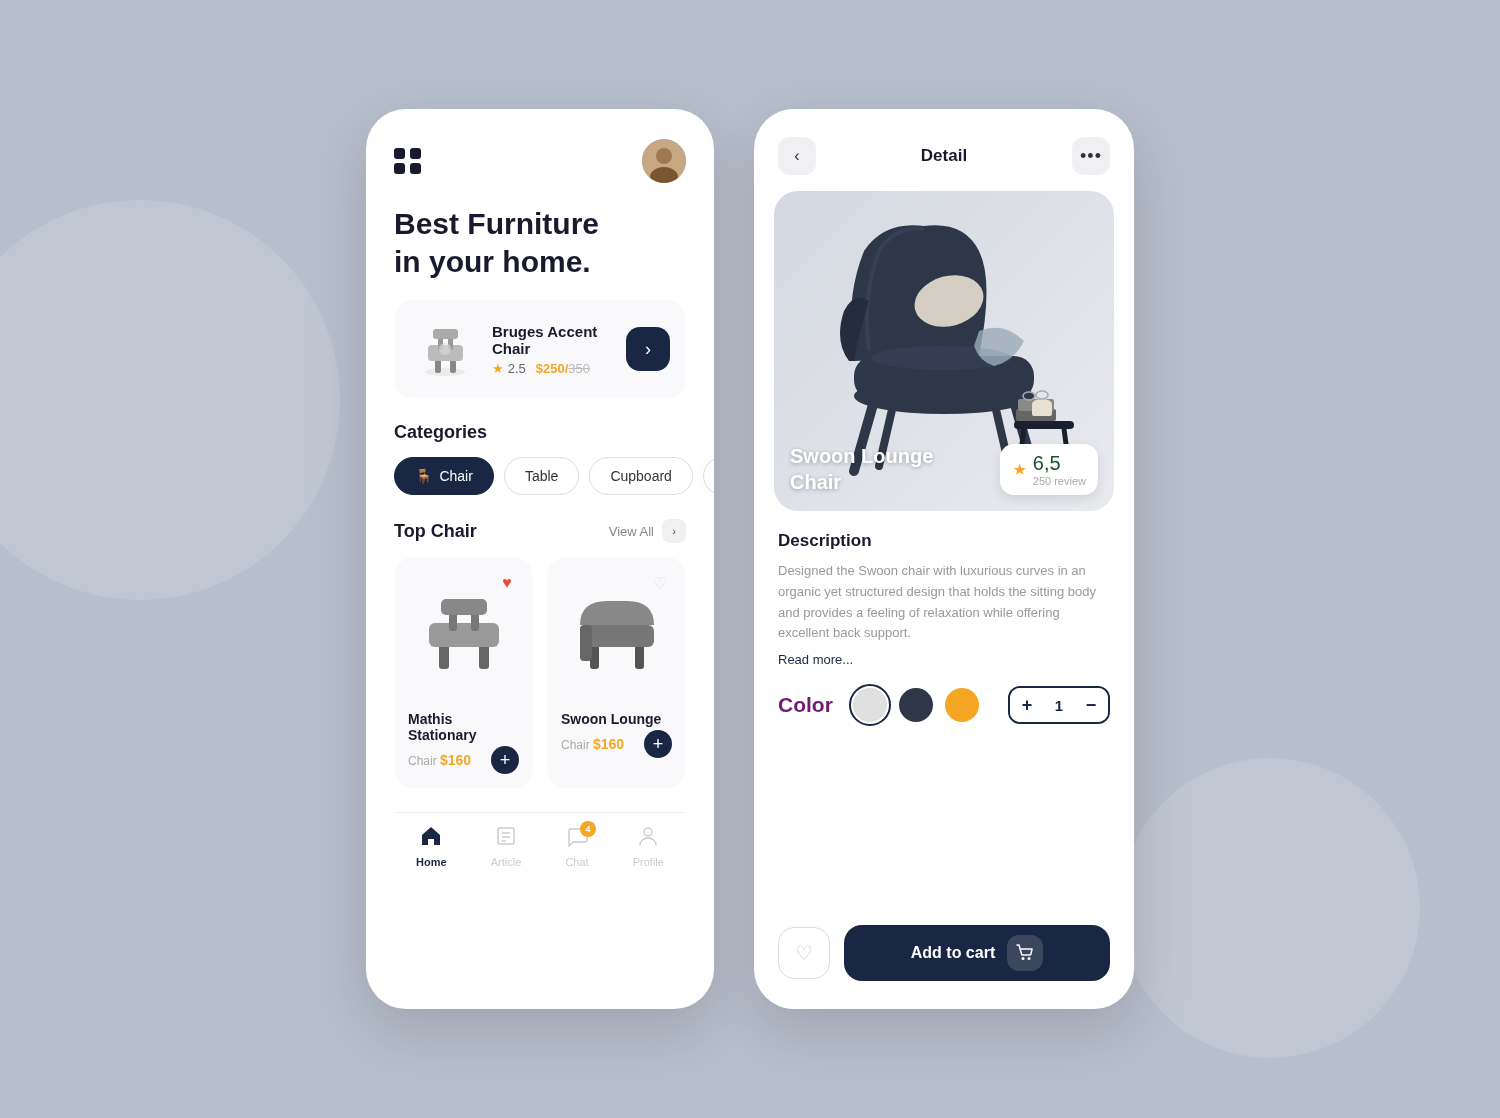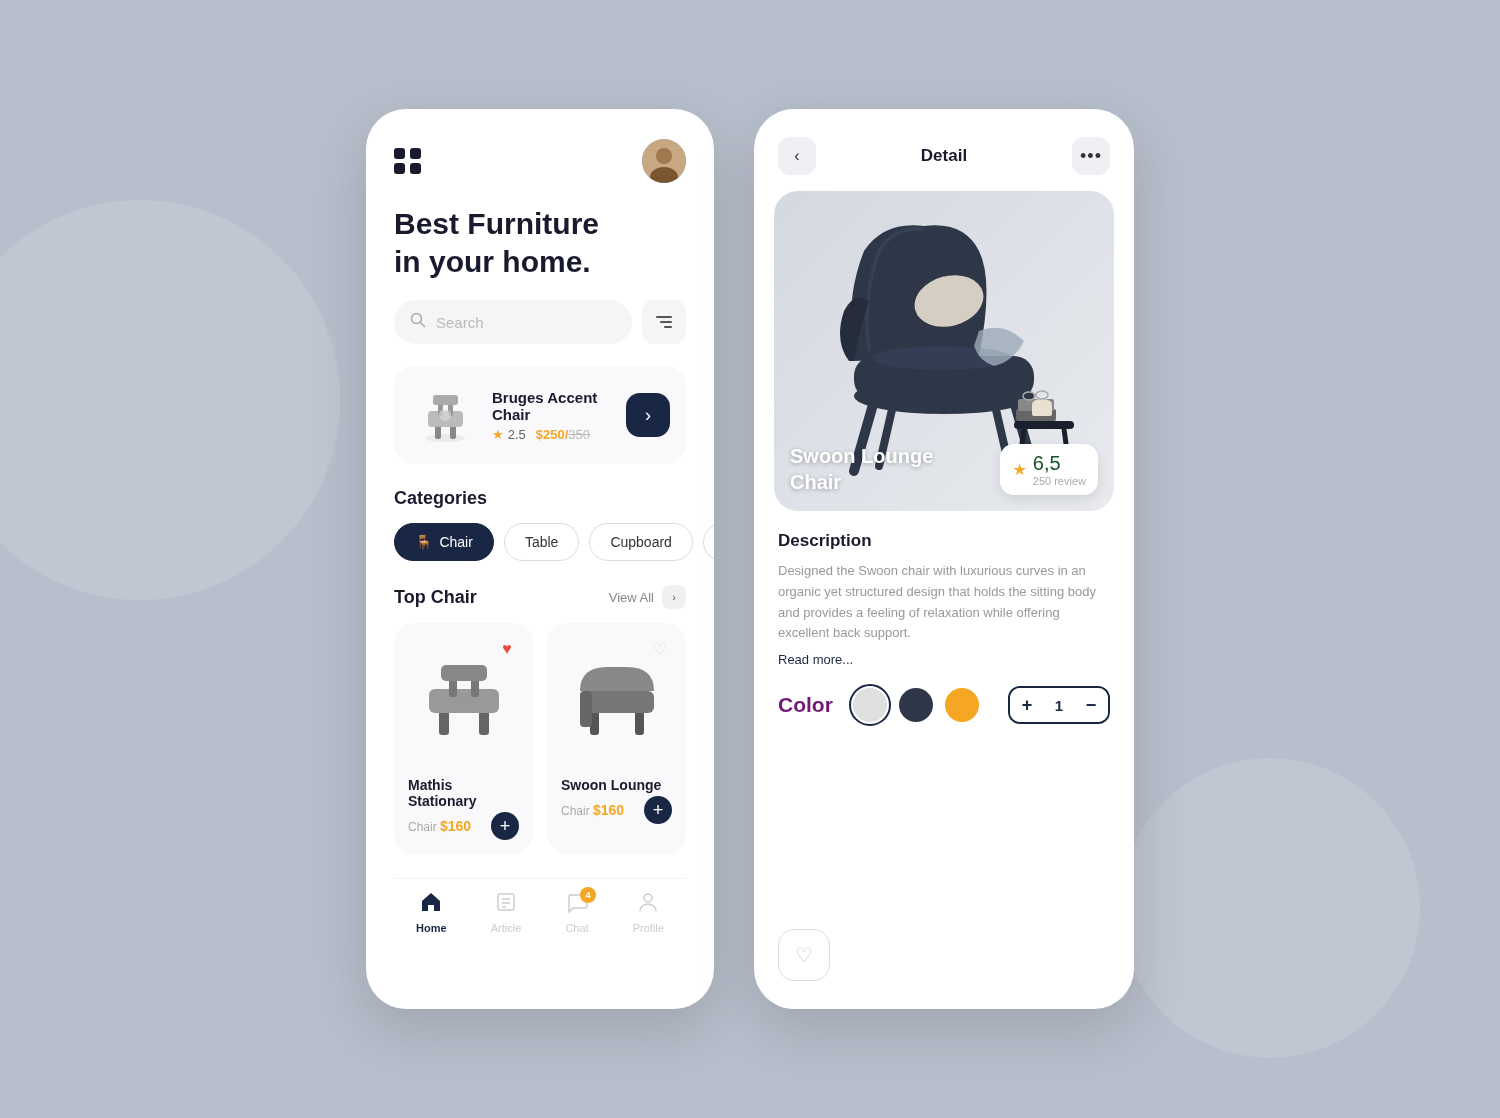--- a/index.html
+++ b/index.html
@@ -602,38 +602,20 @@
           <ellipse cx="22" cy="38" rx="14" ry="10" fill="#7a5530"></ellipse>
         </svg>
       </div>
     </div>
 
     <div class="hero-title">
       <span>Best Furniture</span><br>
       <span>in your home.</span>
     </div>
 
-    <div class="search-row">
-      <div class="search-box">
-        <span class="search-icon-svg">
-          <svg width="16" height="16" viewBox="0 0 16 16" fill="none">
-            <circle cx="6.5" cy="6.5" r="5" stroke="#aaa" stroke-width="1.5"></circle>
-            <line x1="10.5" y1="10.5" x2="14.5" y2="14.5" stroke="#aaa" stroke-width="1.5" stroke-linecap="round"></line>
-          </svg>
-        </span>
-        <span class="search-placeholder">Search</span>
-      </div>
-      <div class="filter-btn">
-        <div class="filter-lines">
-          <div class="filter-line" style="width:16px"></div>
-          <div class="filter-line" style="width:12px"></div>
-          <div class="filter-line" style="width:8px"></div>
-        </div>
-      </div>
-    </div>
 
     <div class="featured-card">
       <div class="featured-img">
         <svg width="65" height="65" viewBox="0 0 65 65" fill="none">
 
           <ellipse cx="32" cy="55" rx="20" ry="4" fill="#ddd" opacity="0.5"></ellipse>
           <rect x="22" y="40" width="6" height="16" rx="2" fill="#888"></rect>
           <rect x="37" y="40" width="6" height="16" rx="2" fill="#888"></rect>
           <rect x="15" y="28" width="35" height="16" rx="4" fill="#bbb"></rect>
           <rect x="25" y="15" width="5" height="18" rx="2" fill="#999"></rect>
@@ -846,16 +828,26 @@
           <span class="qty-val">1</span>
           <div class="qty-btn">−</div>
         </div>
       </div>
     </div>
 
     <div class="detail-footer">
       <div class="wishlist-btn">
         <span>♡</span>
       </div>
+      <div class="add-to-cart-btn">
+        <span>Add to cart</span>
+        <div class="cart-icon-circle">
+          <svg width="18" height="18" viewBox="0 0 18 18" fill="none">
+            <path d="M1 1H3L5.68 10.39C5.77 10.74 6.09 11 6.45 11H14.05C14.41 11 14.73 10.75 14.82 10.4L16 5H4" stroke="white" stroke-width="1.5" stroke-linecap="round" stroke-linejoin="round"></path>
+            <circle cx="7" cy="14.5" r="1.5" fill="white"></circle>
+            <circle cx="13" cy="14.5" r="1.5" fill="white"></circle>
+          </svg>
+        </div>
+      </div>
     </div>
   </div>
 
 </div>
 
 </body></html>

